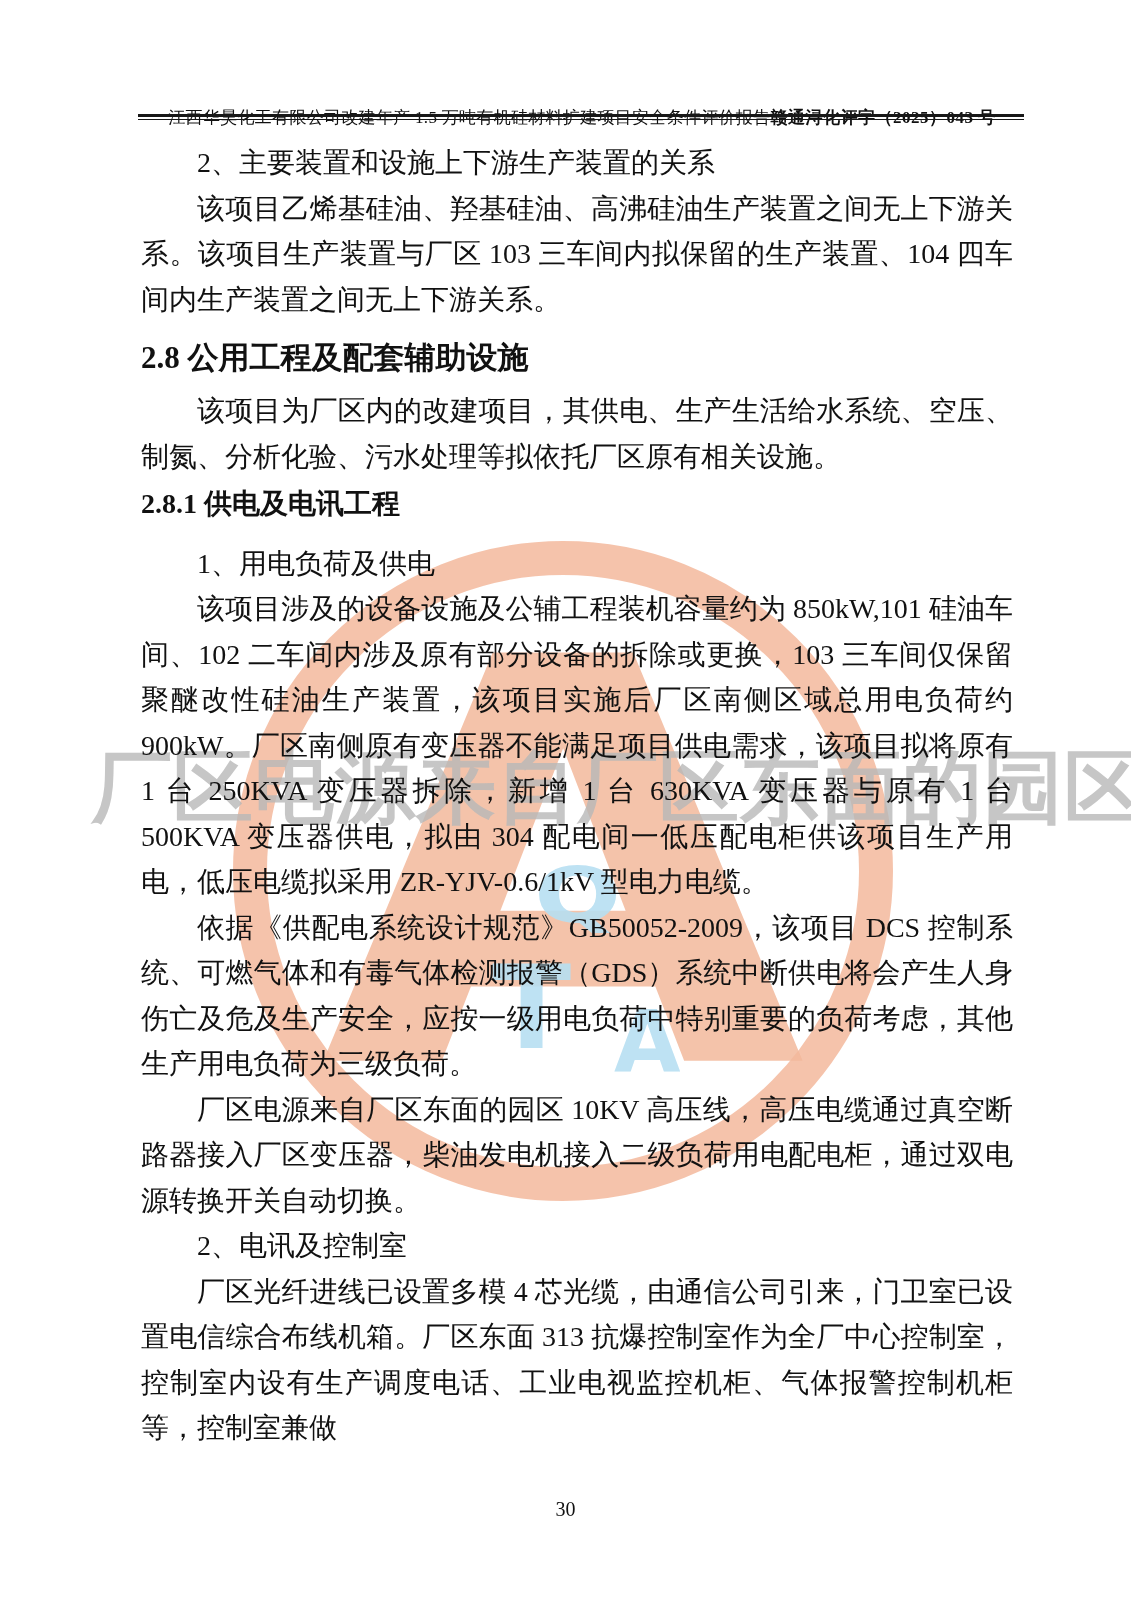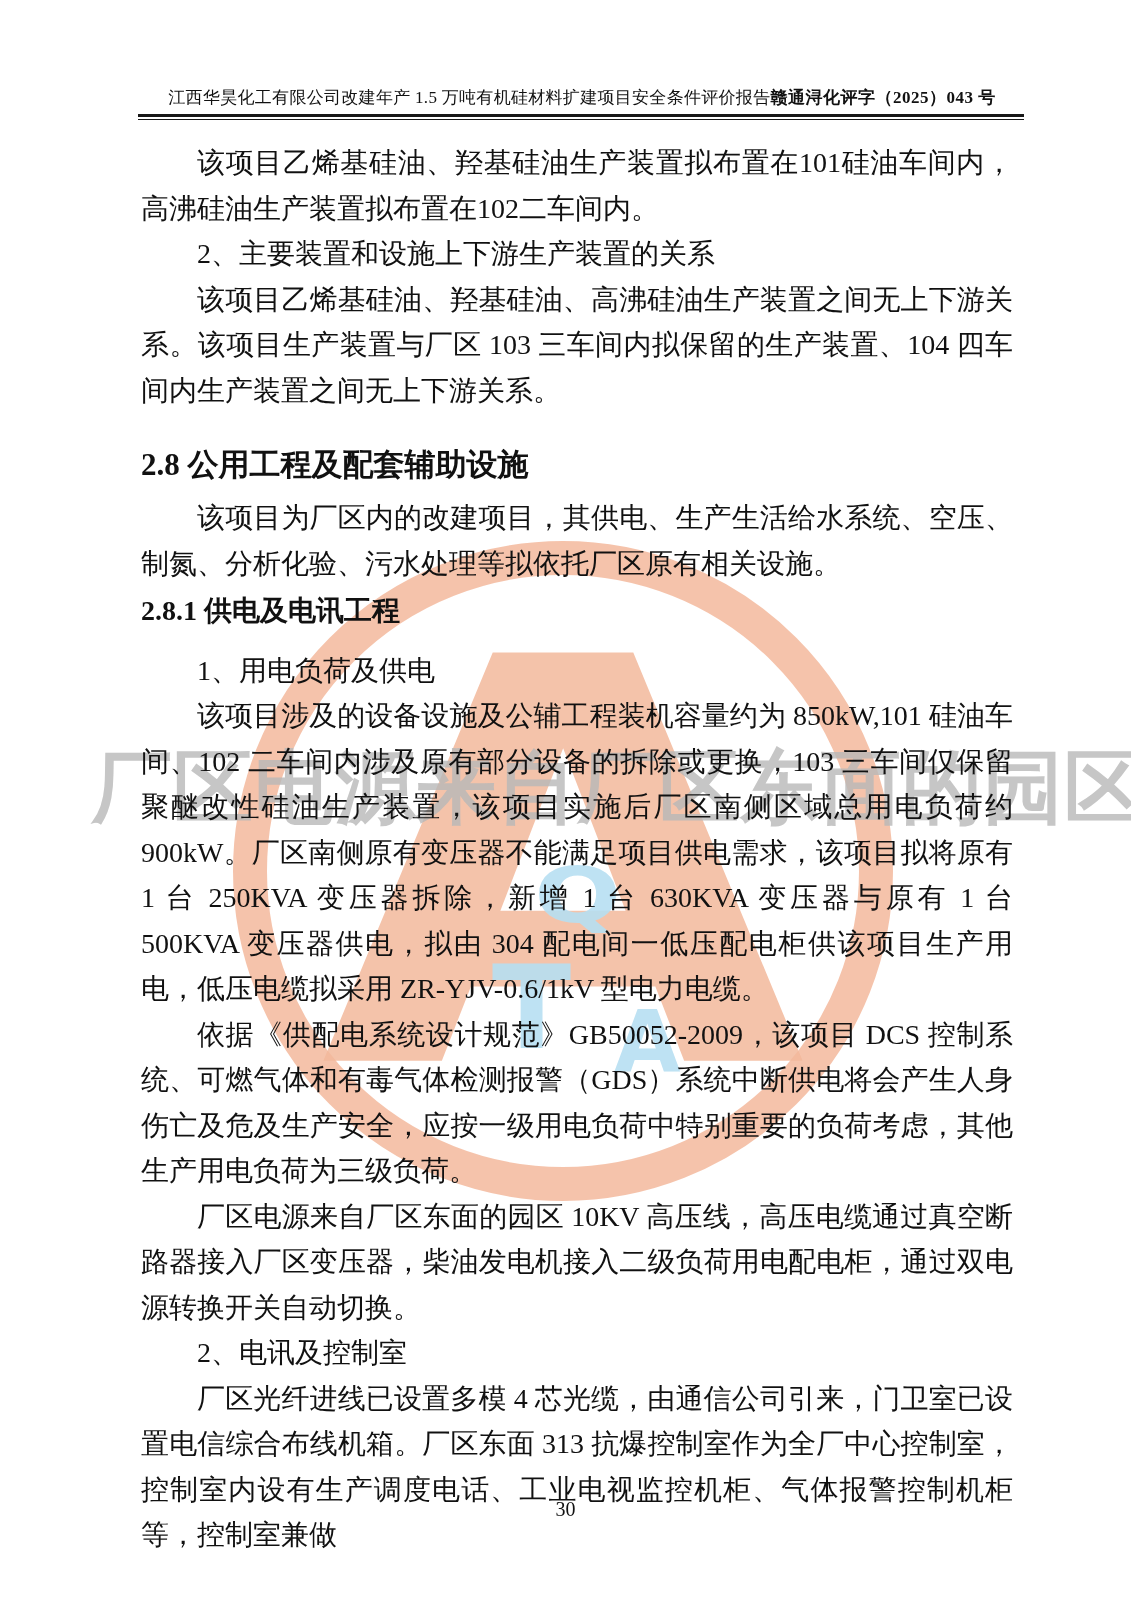--- a/index.html
+++ b/index.html
@@ -16,28 +16,28 @@
            color:var(--wm-mono,#b7dff2);opacity:.9;}
   .wm-q{left:534px;top:858px;font-size:76px;transform:scaleX(1.35);transform-origin:left top;}
   .wm-t{left:492px;top:950px;font-size:116px;}
   .wm-a2{left:614px;top:998px;font-size:86px;}
   .wm-company{position:absolute;left:92px;top:748px;font-size:80px;font-weight:bold;line-height:1;
            color:var(--wm-company,#b8b8b8);white-space:nowrap;letter-spacing:1px;opacity:.8;}
   
   .header{position:absolute;left:140px;top:86px;width:884px;z-index:1;display:flex;
           justify-content:center;align-items:flex-end;font-size:17px;}
   .header-left{letter-spacing:.3px;}
-  .header-right{font-weight:bold;letter-spacing:.5px;}
+  .header-right{font-weight:bold;letter-spacing:.5px;margin-top:20px;}
   .header-rule{position:absolute;left:138px;top:114px;width:886px;height:2px;z-index:1;
           border-top:3px solid #181818;border-bottom:1px solid #181818;}
   .content{position:absolute;left:141px;top:140px;width:872px;z-index:1;
           font-size:28px;line-height:45.5px;text-align:justify;}
   .content p{margin:0;}
   p.body{text-indent:2em;}
-  p.heading1{font-size:31px;font-weight:bold;line-height:48px;margin:28px 0 6px;}
+  p.heading1{font-size:31px;font-weight:bold;line-height:48px;margin:12px 0 6px;}
   p.heading2{font-size:28px;font-weight:bold;margin:2px 0 14px;}
   .footer{position:absolute;left:0;top:1498px;width:100%;z-index:1;text-align:center;font-size:20px;}
 </style>
 </head>
 <body>
 
 <div class="page">
 
   <div class="watermark">
     <div class="wm-ring"></div>
@@ -48,21 +48,20 @@
     <div class="wm-company">厂区电源来自厂区东面的园区</div>
   </div>
 
   <div class="header">
     <div class="header-left">江西华昊化工有限公司改建年产 1.5 万吨有机硅材料扩建项目安全条件评价报告</div>
     <div class="header-right">赣通浔化评字（2025）043 号</div>
   </div>
   <div class="header-rule"></div>
 
   <div class="content" id="content">
-      <p class="body">该项目乙烯基硅油、羟基硅油生产装置拟布置在101硅油车间内，高沸硅油生产装置拟布置在102二车间内。</p>
       <p class="body">2、主要装置和设施上下游生产装置的关系</p>
       <p class="body">该项目乙烯基硅油、羟基硅油、高沸硅油生产装置之间无上下游关系。该项目生产装置与厂区 103 三车间内拟保留的生产装置、104 四车间内生产装置之间无上下游关系。</p>
       <p class="heading1">2.8 公用工程及配套辅助设施</p>
       <p class="body">该项目为厂区内的改建项目，其供电、生产生活给水系统、空压、制氮、分析化验、污水处理等拟依托厂区原有相关设施。</p>
       <p class="heading2">2.8.1 供电及电讯工程</p>
       <p class="body">1、用电负荷及供电</p>
       <p class="body">该项目涉及的设备设施及公辅工程装机容量约为 850kW,101 硅油车间、102 二车间内涉及原有部分设备的拆除或更换，103 三车间仅保留聚醚改性硅油生产装置，该项目实施后厂区南侧区域总用电负荷约 900kW。厂区南侧原有变压器不能满足项目供电需求，该项目拟将原有 1 台 250KVA 变压器拆除，新增 1 台 630KVA 变压器与原有 1 台 500KVA 变压器供电，拟由 304 配电间一低压配电柜供该项目生产用电，低压电缆拟采用 ZR-YJV-0.6/1kV 型电力电缆。</p>
       <p class="body">依据《供配电系统设计规范》GB50052-2009，该项目 DCS 控制系统、可燃气体和有毒气体检测报警（GDS）系统中断供电将会产生人身伤亡及危及生产安全，应按一级用电负荷中特别重要的负荷考虑，其他生产用电负荷为三级负荷。</p>
       <p class="body">厂区电源来自厂区东面的园区 10KV 高压线，高压电缆通过真空断路器接入厂区变压器，柴油发电机接入二级负荷用电配电柜，通过双电源转换开关自动切换。</p>
       <p class="body">2、电讯及控制室</p>

